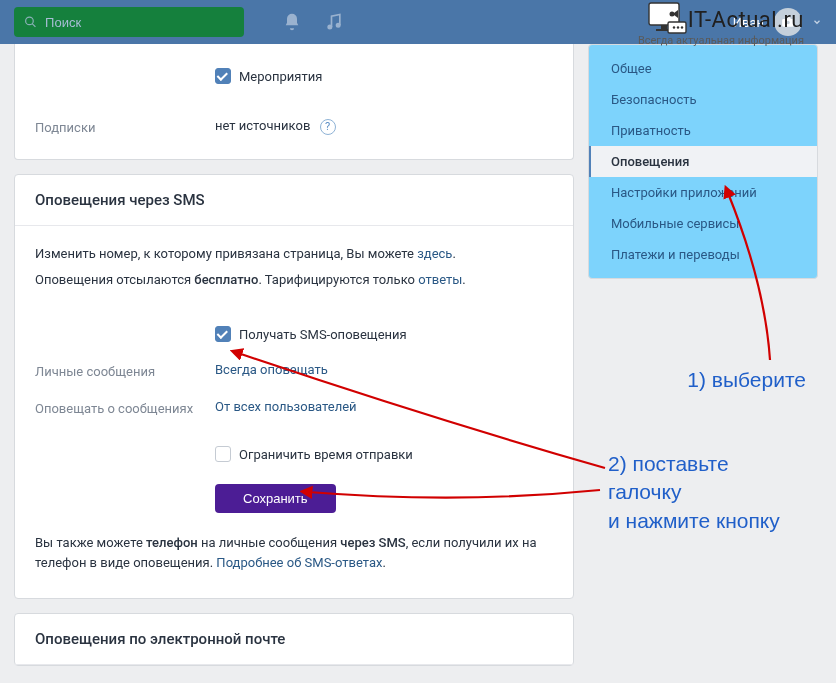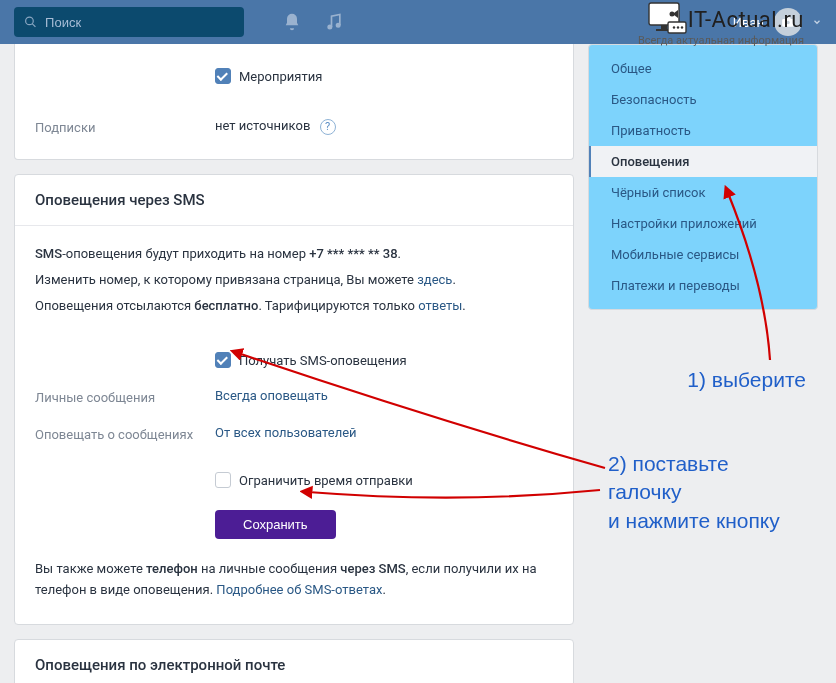--- a/index.html
+++ b/index.html
@@ -1,19 +1,19 @@
 <!DOCTYPE html>
 <html><head>
 <meta charset="utf-8">
 <style>
 * { box-sizing: border-box; margin: 0; padding: 0; }
 body { font-family: -apple-system, BlinkMacSystemFont, Roboto, Arial, sans-serif; font-size: 13px; color: #2a3340; background: #edeef0; width: 836px; height: 683px; overflow: hidden; position: relative; }
 
 .topbar { background: #4a76a8; height: 44px; display: flex; align-items: center; padding: 0 14px; color: #fff; }
-.search-box { background: #0c4a6e; border-radius: 4px; height: 30px; display: flex; align-items: center; padding: 8px 10px; width: 230px; }
+.search-box { background: #15803d; border-radius: 4px; height: 30px; display: flex; align-items: center; padding: 8px 10px; width: 230px; }
 .search-box svg { opacity: .8; }
 .search-box input { background: transparent; border: none; color: #c4d3e4; font-size: 13px; padding: 0 8px; outline: none; width: 100%; }
 .search-box input::placeholder { color: #a8bdd6; }
 .top-icons { display: flex; gap: 22px; margin-left: 38px; color: #a8bdd6; }
 .top-icons svg { opacity: .85; }
 .top-right { margin-left: auto; display: flex; align-items: center; gap: 10px; color: #fff; font-size: 13px; }
 .avatar { width: 28px; height: 28px; background: #c5d0db; border-radius: 50%; display: flex; align-items: center; justify-content: center; }
 .avatar svg { fill: #fff; }
 
 .page { display: flex; gap: 14px; padding: 0 14px; background: #edeef0; }
@@ -131,23 +131,20 @@
             <span class="help-icon">?</span>
           </div>
         </div>
       </div>
     </div>
 
     <div class="panel">
       <div class="panel-title">Оповещения через SMS</div>
       <div class="panel-body">
         <div class="info-text">
-          <b>SMS</b><span>-оповещения будут приходить на номер </span><b>+7 *** *** ** 38</b>.
-        </div>
-        <div class="info-text">
           <span>Изменить номер, к которому привязана страница, Вы можете </span><span class="link">здесь</span>.
         </div>
         <div class="info-text">
           <span>Оповещения отсылаются </span><b>бесплатно</b><span>. Тарифицируются только </span><span class="link">ответы</span>.
         </div>
 
         <div style="height:24px;"></div>
 
         <div class="row" style="padding-left:180px;">
           <label class="checkbox">
@@ -190,21 +187,20 @@
       <div class="panel-title">Оповещения по электронной почте</div>
     </div>
   </div>
 
   <div class="side-col">
     <div class="side-panel">
       <div class="side-item">Общее</div>
       <div class="side-item">Безопасность</div>
       <div class="side-item">Приватность</div>
       <div class="side-item active">Оповещения</div>
-      <div class="side-item">Чёрный список</div>
       <div class="side-item">Настройки приложений</div>
       <div class="side-item">Мобильные сервисы</div>
       <div class="side-item">Платежи и переводы</div>
     </div>
   </div>
 </div>
 
 <div class="annot annot-1">1) выберите</div>
 <div class="annot annot-2" style="white-space:pre-line;">2) поставьте
 галочку

